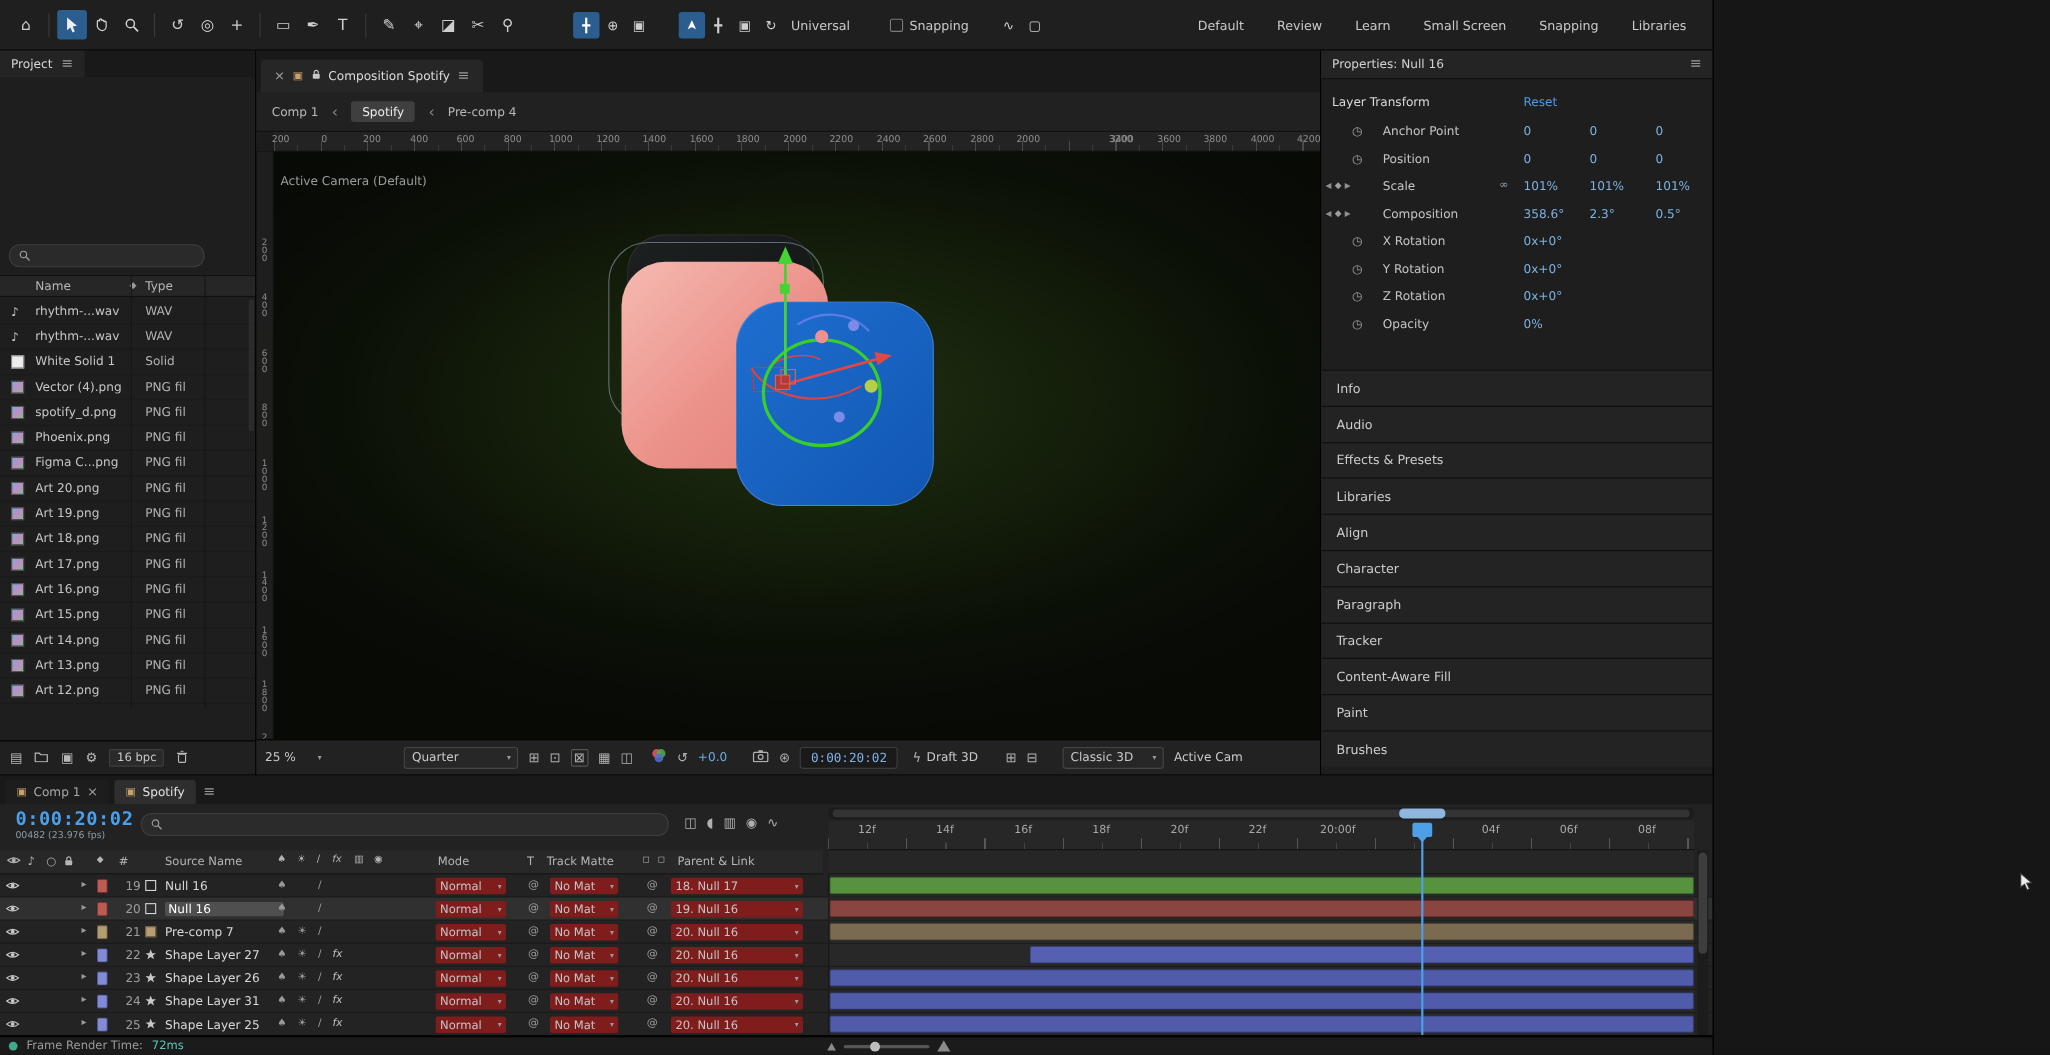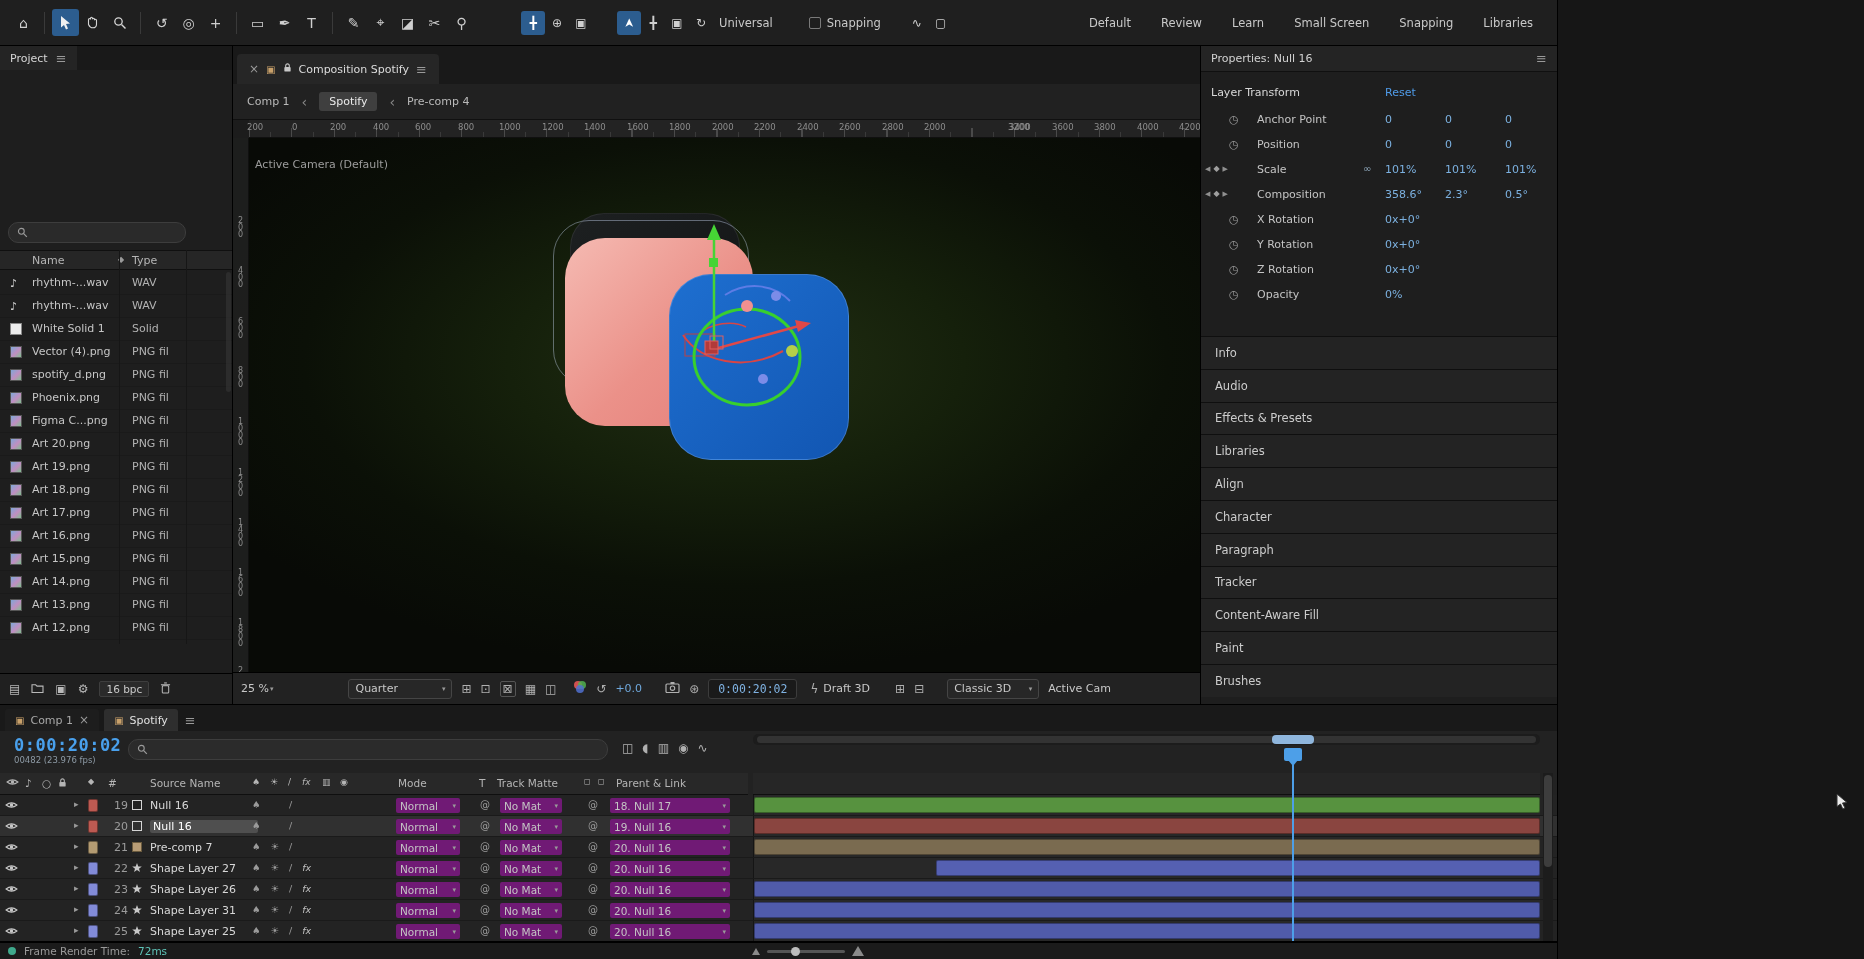--- a/index.html
+++ b/index.html
@@ -113,21 +113,21 @@
 .c-num{position:absolute;left:114px;top:4px;color:#9c9c9c}
 .c-licon{position:absolute;left:132px;top:5px;width:10px;height:10px}
 .tlrow[data-kind="null"] .c-licon{border:1.5px solid #d5d5d5;background:transparent}
 .tlrow[data-kind="precomp"] .c-licon{background:#b89d76;border:1px solid #6b5b3e}
 .tlrow[data-kind="shape"] .c-licon{background:#c8c8c8;clip-path:polygon(50% 0,63% 35%,98% 35%,70% 57%,80% 91%,50% 70%,20% 91%,30% 57%,2% 35%,37% 35%)}
 .c-name{position:absolute;left:150px;top:4px;width:108px;overflow:hidden;white-space:nowrap;text-overflow:ellipsis;color:#d8d8d8}
 .c-sw{position:absolute;left:252px;top:4px;display:flex;gap:10px;color:#9a9a9a;font-size:9.5px}
 .c-sw .fxsw{font-style:italic;color:#c0c0c0}
 .tlrow[data-kind="null"] .colsw,.tlrow[data-kind="null"] .fxsw{visibility:hidden}
 .tlrow[data-kind="precomp"] .fxsw{visibility:hidden}
-.ddmini{position:absolute;top:3px;height:15px;background:#701a75;border-radius:2px;display:flex;align-items:center;justify-content:space-between;padding:0 4px;color:#c4c4c4;font-size:10.5px}
+.ddmini{position:absolute;top:3px;height:15px;background:#7f1d1d;border-radius:2px;display:flex;align-items:center;justify-content:space-between;padding:0 4px;color:#c4c4c4;font-size:10.5px}
 .c-mode{left:396px;width:64px}
 .c-mpw{position:absolute;left:480px;top:4px;color:#9a9a9a;font-size:10px}
 .c-matte{left:500px;width:62px}
 .c-ppw{position:absolute;left:588px;top:4px;color:#9a9a9a;font-size:10px}
 .c-parent{left:610px;width:120px}
 .ddmini b{font-size:7px;color:#9a9a9a;font-weight:normal;margin-left:3px}
 .c-track{position:absolute;left:753px;top:0;width:787px;height:100%;background:#282828;border-left:1px solid #151515}
 .bar{position:absolute;top:2px;bottom:2px;border-radius:2px;border:1px solid rgba(0,0,0,.35)}
 .ph-line{position:absolute;left:1292px;top:58px;width:2px;height:178px;background:#4d9fe8;z-index:5}
 .ph-head{position:absolute;left:1284px;top:43px;width:18px;height:13px;background:#4d9fe8;border-radius:2px;z-index:6}
@@ -473,21 +473,21 @@
           <span class="vlab" style="top: 430px;">1600</span>
 
           <span class="vlab" style="top: 480px;">1800</span>
 
           <span class="vlab" style="top: 528px;">2000</span>
 
       </div>
       <span class="viewlabel">Active Camera (Default)</span>
     </div>
     <div class="cp-bottom">
-      <span style="display:flex;align-items:center;gap:1px">
+      <span style="display:flex;align-items:center;gap:20px">
         <span>25 %</span>
         <b style="font-size:7px;color:#9a9a9a">▾</b>
       </span>
       <span class="dd" style="width:104px;margin-left:66px">
         <span>Quarter</span>
         <b style="font-size:7px;color:#9a9a9a">▾</b>
       </span>
       <span class="cbico">⊞</span>
       <span class="cbico">⊡</span>
       <span class="cbico boxed">⊠</span>
@@ -703,20 +703,43 @@
       <span>◖</span>
       <span>▥</span>
       <span>◉</span>
       <span>∿</span>
     </div>
 
     <div class="minibar">
       <div class="minipill"></div>
       <div class="miniblue"></div>
     </div>
+    <div class="tlruler">
+
+        <span class="tllab" style="left: 27px;">12f</span>
+
+        <span class="tllab" style="left: 98px;">14f</span>
+
+        <span class="tllab" style="left: 169px;">16f</span>
+
+        <span class="tllab" style="left: 240px;">18f</span>
+
+        <span class="tllab" style="left: 311px;">20f</span>
+
+        <span class="tllab" style="left: 382px;">22f</span>
+
+        <span class="tllab" style="left: 447px;">20:00f</span>
+
+        <span class="tllab" style="left: 594px;">04f</span>
+
+        <span class="tllab" style="left: 665px;">06f</span>
+
+        <span class="tllab" style="left: 736px;">08f</span>
+
+    </div>
 
     <div class="tl-colhdr">
       <span class="ch" style="left:6px">
         <svg width="13" height="10" viewBox="0 0 12 9">
             <path d="M1 4.5 Q6 .5 11 4.5 Q6 8.5 1 4.5 Z" fill="none" stroke="#b5b5b5"></path>
             <circle cx="6" cy="4.5" r="1.6" fill="#b5b5b5"></circle>
           </svg>
       </span>
       <span class="ch" style="left:25px">♪</span>
       <span class="ch" style="left:42px">○</span>

